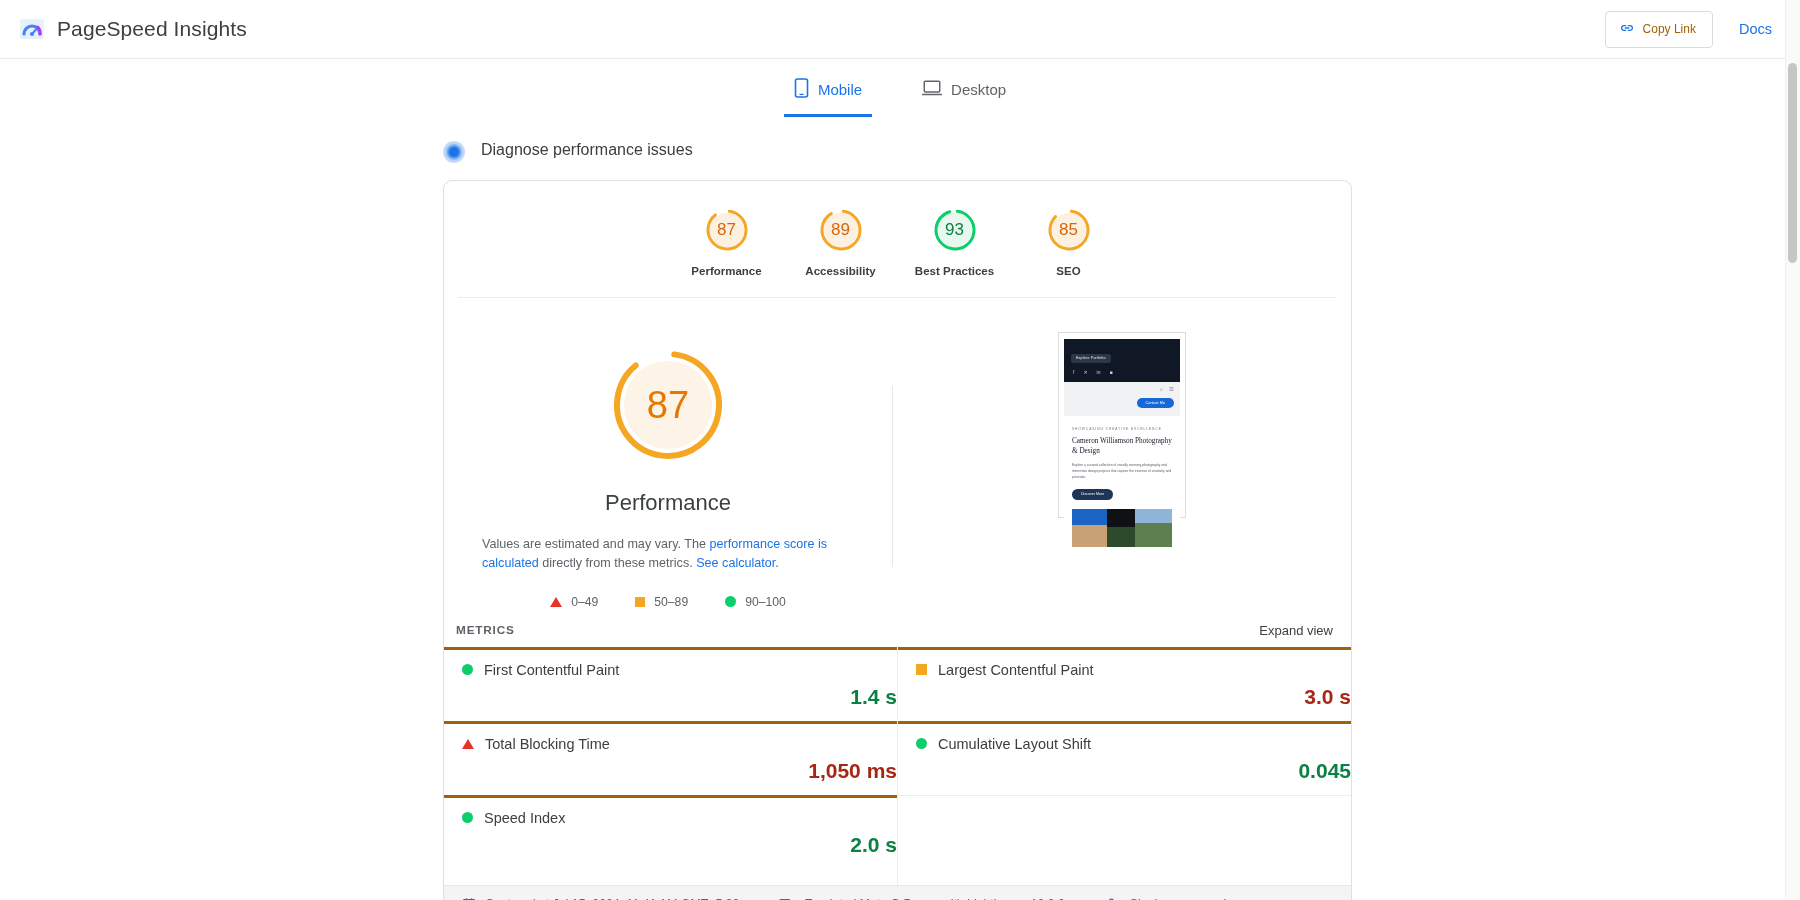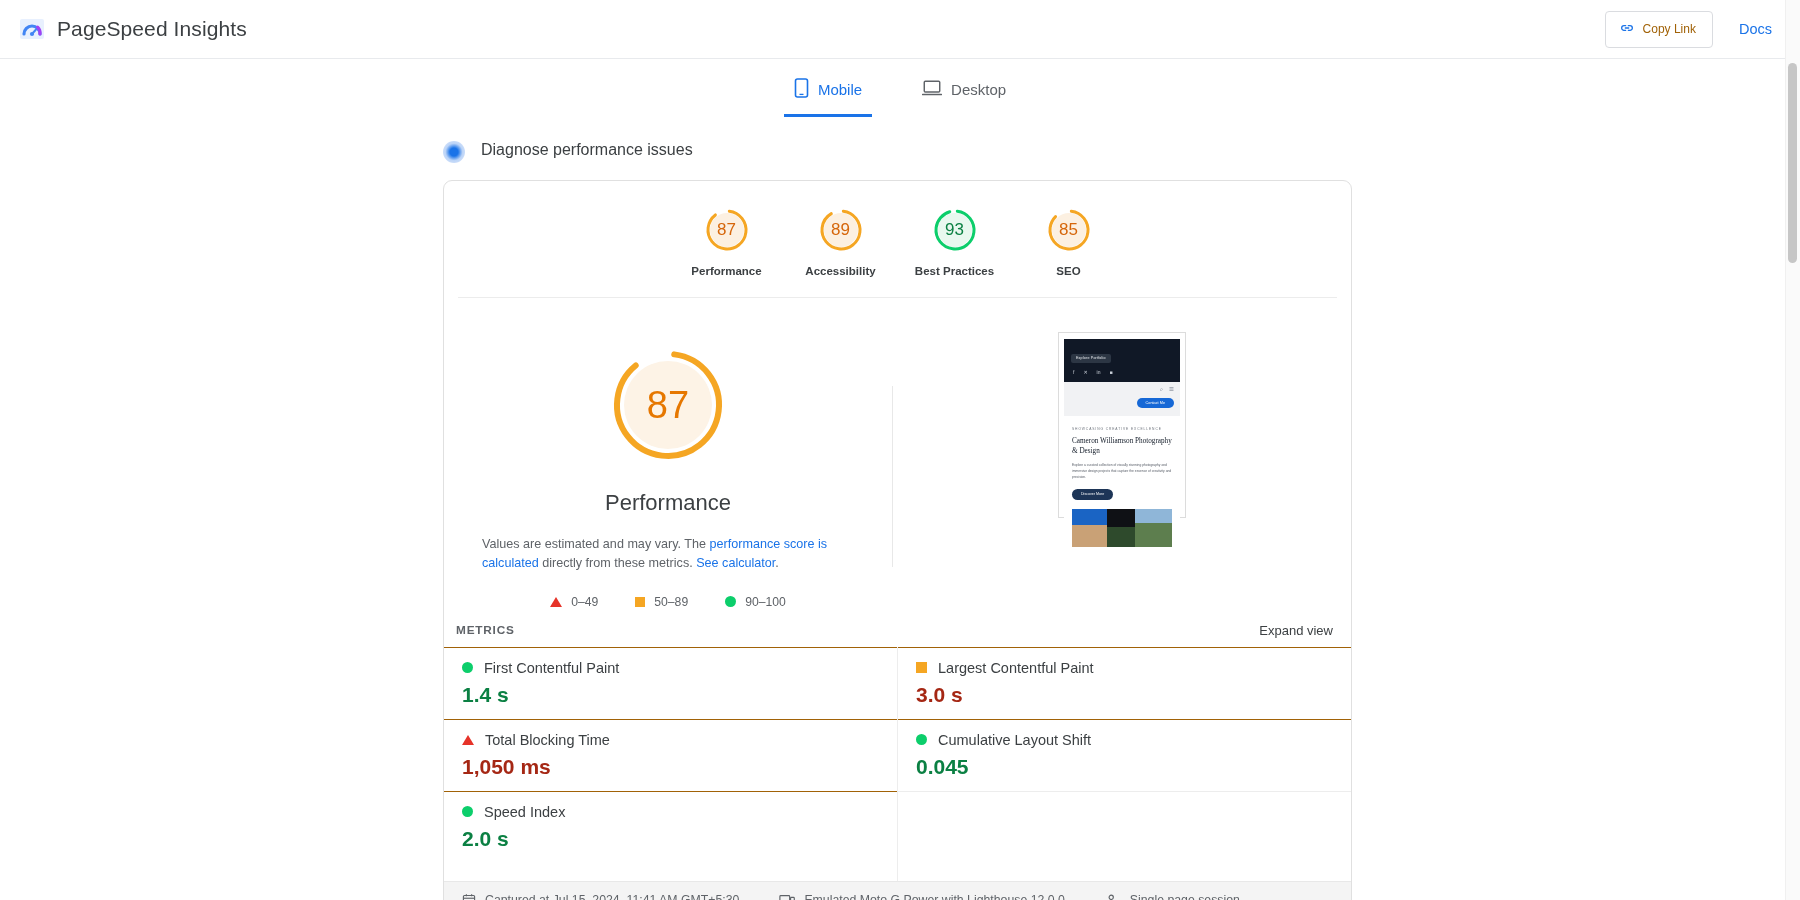--- a/index.html
+++ b/index.html
@@ -175,21 +175,21 @@
     display: flex; align-items: center;
     padding: 6px 18px 9px 12px;
   }
   .metrics-title { font-size: 11.8px; color: #5f6368; letter-spacing: .8px; font-weight: bold; }
   .expand-view { margin-left: auto; font-size: 13px; color: #3c4043; cursor: pointer; }
 
   .metrics-grid { display: flex; }
   .metrics-col { flex: 1; }
   .metrics-col.left { border-right: 1px solid #ededed; }
   .metric {
-    padding: 12px 0 12px 18px; border-top: 1px solid #a16207;
+    padding: 12px 0 12px 18px; border-top: 3px solid #a16207; text-align: right;
   }
   .metric-top { display: flex; align-items: center; gap: 11px; }
   .metric-name { font-size: 14.5px; color: #3c4043; }
   .metric-value { font-size: 21px; margin-top: 7px; margin-left: 0; font-weight: bold; }
   .m-cir { width: 11px; height: 11px; border-radius: 50%; flex:none; }
   .m-sq { width: 11px; height: 11px; flex:none; }
   .m-tri {
     width: 0; height: 0; border-left: 6px solid transparent; border-right: 6px solid transparent;
     border-bottom: 10px solid #e63329; flex:none;
   }

